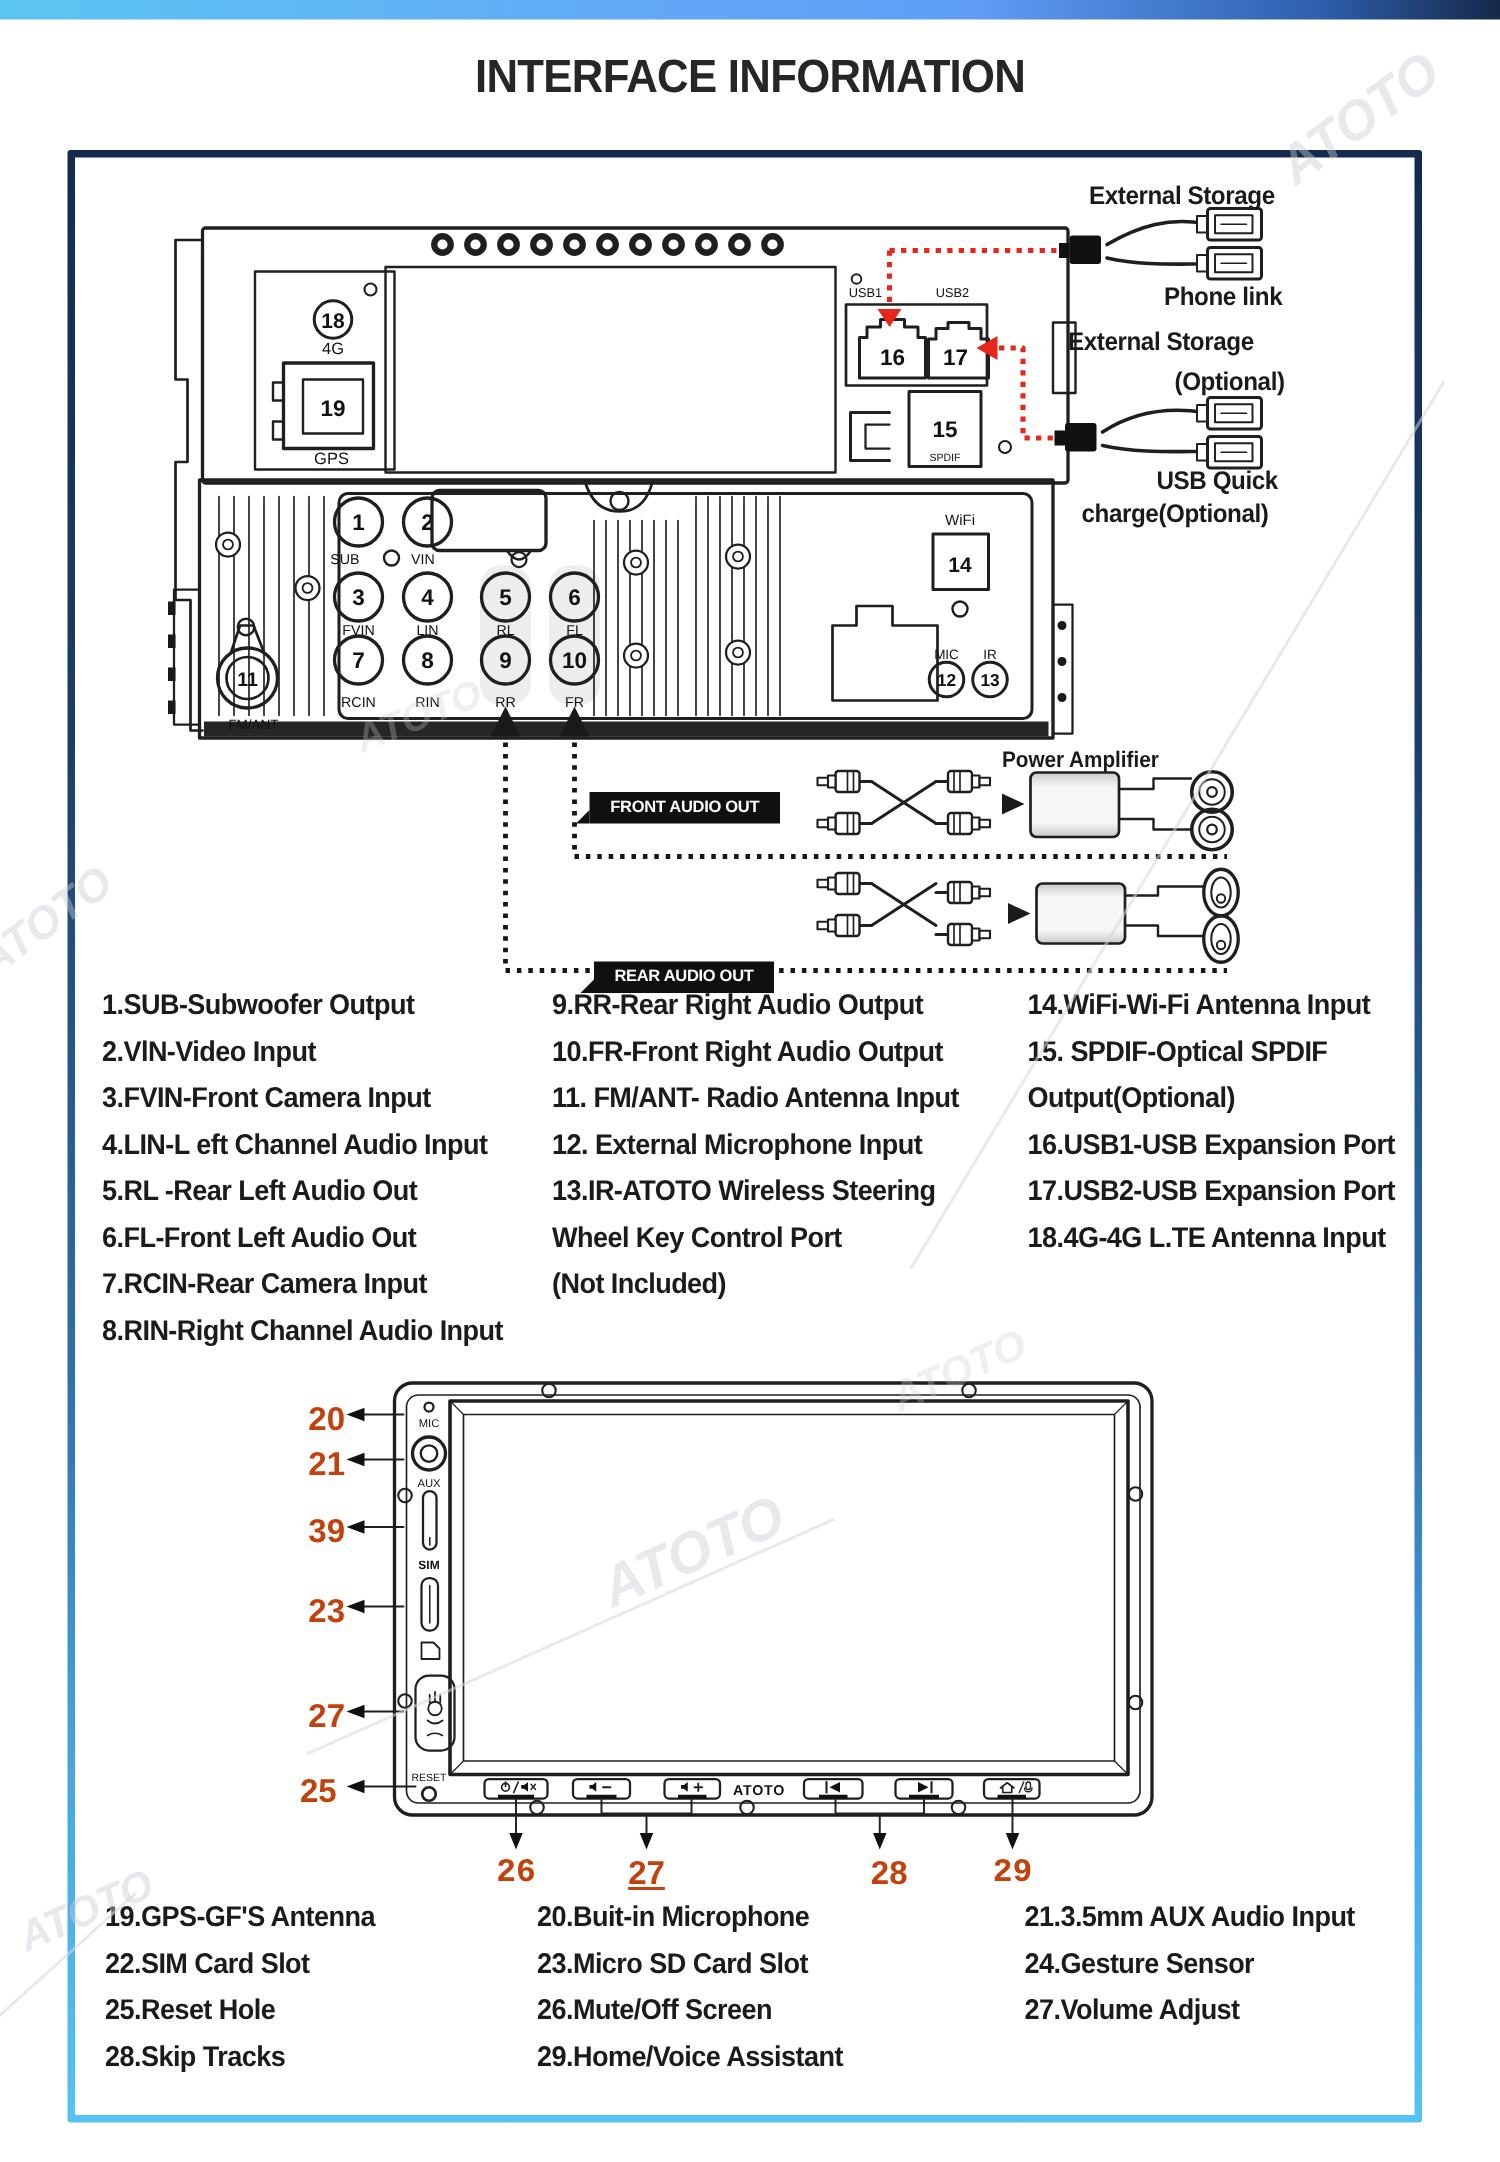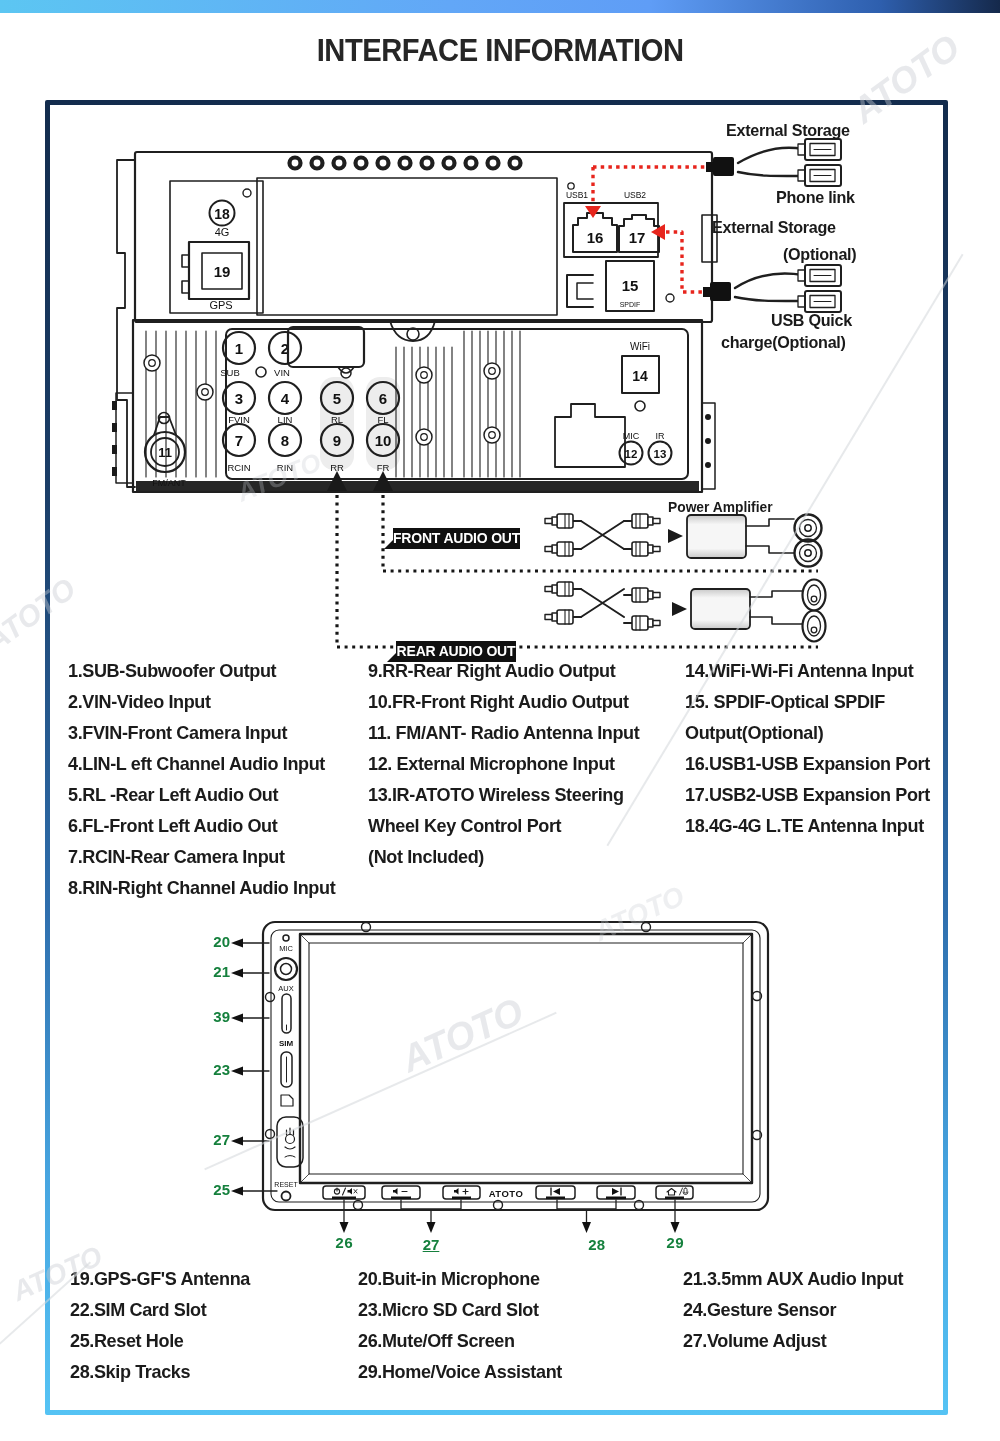--- a/index.html
+++ b/index.html
@@ -14,27 +14,27 @@
       padding:5px;border-radius:2px;
       background:linear-gradient(180deg,#132c4d 0%,#1b3e68 30%,#2f6fae 62%,#47a5e0 82%,#55c3f4 100%);}
   .box-inner{position:relative;width:893px;height:1305px;background:#fff;}
   svg{position:absolute;left:0;top:0;}
   svg text{font-family:"Liberation Sans", sans-serif;fill:#111;stroke:none;}
   .bn{font-weight:bold;}
   .ann{position:absolute;font-size:17px;font-weight:600;letter-spacing:-.3px;color:#1a1a1a;
       transform:scaleX(.95);transform-origin:0 0;white-space:nowrap;}
   .pa{position:absolute;font-size:15px;font-weight:600;color:#1a1a1a;transform:scaleX(.92);
       transform-origin:0 0;white-space:nowrap;}
-  .banner{position:absolute;height:21px;background:#101010;color:#fff;font-size:14px;
+  .banner{position:absolute;height:21px;background:#101010;color:#fff;font-size:11px;
       font-weight:700;letter-spacing:-.2px;text-align:center;line-height:21px;white-space:nowrap;}
   .banner::before{content:'';position:absolute;left:-9px;bottom:0;width:0;height:0;
       border-right:9px solid #101010;border-top:9px solid transparent;}
   .lgcol{position:absolute;transform:scaleX(.95);transform-origin:0 0;}
   .lg{height:31px;font-size:19px;font-weight:600;letter-spacing:-.4px;color:#1b1b1b;white-space:nowrap;}
-  .cnum{position:absolute;font-size:15px;font-weight:600;color:#15803d;}
+  .cnum{position:absolute;font-size:22px;font-weight:600;color:#c2410c;}
   .wm{position:absolute;color:#c9cdd3;opacity:.42;font-weight:700;font-style:italic;
       white-space:nowrap;pointer-events:none;z-index:5;}
   .wline{position:absolute;height:2px;background:#d4d7db;opacity:.55;pointer-events:none;z-index:5;}
 </style>
 </head>
 <body>
 
 <div class="wm" style="left:845px;top:58px;font-size:36px;transform:rotate(-36deg);">ATOTO</div>
 <div class="wm" style="left:-20px;top:598px;font-size:30px;transform:rotate(-36deg);">ATOTO</div>
 <div class="wm" style="left:235px;top:462px;font-size:26px;opacity:.3;transform:rotate(-22deg);">ATOTO</div>
@@ -469,21 +469,21 @@
   <div class="lg">16.USB1-USB Expansion Port</div>
   <div class="lg">17.USB2-USB Expansion Port</div>
   <div class="lg">18.4G-4G L.TE Antenna Input</div>
 </div>
 
 <div class="cnum" style="left:150px;top:828px;width:30px;text-align:right;">20</div>
 <div class="cnum" style="left:150px;top:858px;width:30px;text-align:right;">21</div>
 <div class="cnum" style="left:150px;top:903px;width:30px;text-align:right;">39</div>
 <div class="cnum" style="left:150px;top:956px;width:30px;text-align:right;">23</div>
 <div class="cnum" style="left:150px;top:1026px;width:30px;text-align:right;">27</div>
-<div class="cnum" style="left:150px;top:1076px;width:30px;text-align:right;">25</div>
+<div class="cnum" style="left:150px;top:1076px;width:30px;text-align:left;">25</div>
 
 <div class="cnum" style="left:279px;top:1131px;width:30px;text-align:center;font-family:Liberation Mono, monospace;">26</div>
 <div class="cnum" style="left:366px;top:1131px;width:30px;text-align:center;text-decoration:underline;">27</div>
 <div class="cnum" style="left:525px;top:1131px;width:30px;text-align:right;">28</div>
 <div class="cnum" style="left:610px;top:1131px;width:30px;text-align:center;font-family:Liberation Mono, monospace;">29</div>
 
 <div class="lgcol" style="left:20px;top:1163px;">
   <div class="lg">19.GPS-GF'S Antenna</div>
   <div class="lg">22.SIM Card Slot</div>
   <div class="lg">25.Reset Hole</div>

